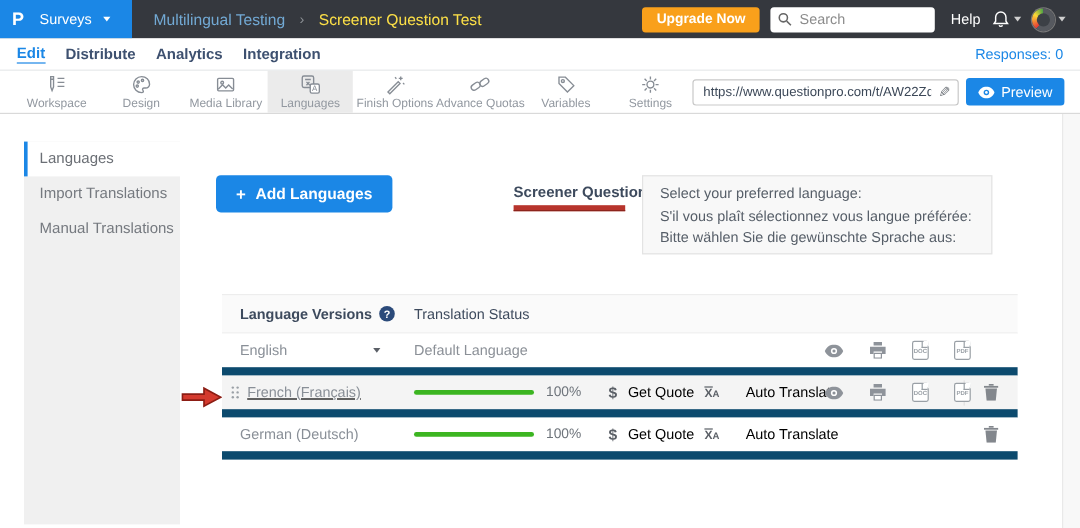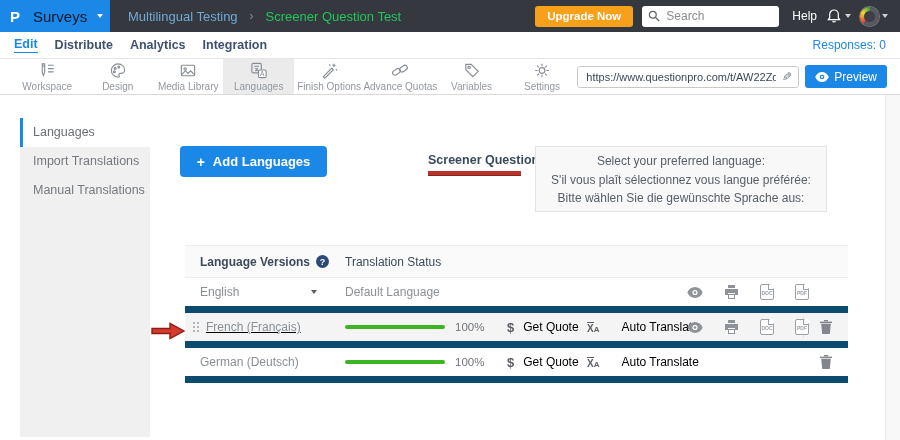--- a/index.html
+++ b/index.html
@@ -3,27 +3,27 @@
 <meta charset="utf-8">
 <style>
   html,body{margin:0;padding:0;background:#fff;}
   .screen{position:relative;width:900px;height:440px;overflow:hidden;background:#fff;
           font-family:"Liberation Sans",sans-serif;-webkit-font-smoothing:antialiased;}
 
   
   .topbar{position:absolute;top:0;left:0;width:900px;height:32px;background:#35383e;display:flex;align-items:center;}
   .logo-area{width:110px;height:32px;background:#1b87e6;display:flex;align-items:center;padding:0 10px;box-sizing:border-box;cursor:pointer;}
   .logo-p{color:#fff;font-size:15px;font-weight:bold;margin-right:13px;line-height:1;}
-  .product-name{color:#0f172a;font-size:15px;}
+  .product-name{color:#ffffff;font-size:12px;}
   .cdown{width:0;height:0;border-left:3.5px solid transparent;border-right:3.5px solid transparent;border-top:4px solid currentColor;display:inline-block;}
   .logo-area .cdown{color:#fff;margin-left:10px;}
   .breadcrumb{display:flex;align-items:center;margin-left:18px;gap:12px;}
   .bc-parent{color:#72a9d4;font-size:13px;cursor:pointer;}
   .bc-sep{color:#8b8f94;font-size:12px;}
-  .bc-current{color:#22c55e;font-size:13px;}
+  .bc-current{color:#fde047;font-size:13px;}
   .topbar-right{margin-left:auto;display:flex;align-items:center;padding-right:12px;gap:9px;}
   .upgrade-btn{background:#f9a01b;color:#fff;border:none;border-radius:3px;font-size:11.5px;font-weight:bold;
                height:21px;padding:0 12px;font-family:inherit;cursor:pointer;}
   .search-box{width:125px;height:21px;background:#fff;border-radius:3px;display:flex;align-items:center;padding:0 6px;gap:4px;}
   .search-box input{border:none;outline:none;flex:1;font-size:12px;font-family:inherit;color:#444;width:90px;background:transparent;}
   .search-box input::placeholder{color:#8c8c8c;}
   .help-label{color:#fff;font-size:12px;margin-left:4px;cursor:pointer;}
   .bell-wrap,.avatar-wrap{display:flex;align-items:center;gap:3px;cursor:pointer;}
   .bell-wrap .cdown,.avatar-wrap .cdown{color:#cfcfcf;}
   .avatar{width:19px;height:19px;border-radius:50%;position:relative;
@@ -64,21 +64,21 @@
 
   .add-btn{position:absolute;left:30px;top:51px;width:147px;height:31px;background:#1b87e6;color:#fff;border:none;
            border-radius:4px;font-size:13px;font-weight:bold;font-family:inherit;cursor:pointer;
            display:flex;align-items:center;justify-content:center;gap:8px;}
   .add-plus{font-size:14px;font-weight:bold;}
 
   .screener-label{position:absolute;left:278px;top:58px;font-size:12.5px;font-weight:bold;color:#3d4a5d;}
   .screener-underline{position:absolute;left:278px;top:76px;width:93px;height:4px;background:#b7342c;border-bottom:1px solid #8c241c;}
 
   .screener-box{position:absolute;left:385px;top:51px;width:292px;height:66px;background:#f8f8f8;border:1px solid #e3e3e3;
-                box-sizing:border-box;padding:5px 14px;text-align:center;}
+                box-sizing:border-box;padding:5px 14px;}
   .screener-box div{font-size:12px;line-height:18.5px;color:#565e68;white-space:nowrap;}
 
   
   .lang-table{position:absolute;left:35px;top:150px;width:663px;}
   .thead{display:flex;align-items:center;height:33px;background:#fafafa;border-top:1px solid #ededed;border-bottom:1px solid #ededed;box-sizing:border-box;}
   .th-lang{width:160px;padding-left:15px;box-sizing:border-box;font-size:12px;font-weight:bold;color:#3d4a5d;display:flex;align-items:center;gap:6px;}
   .th-status{font-size:12px;font-weight:normal;color:#3d4a5d;}
   .help-circle{width:13px;height:13px;border-radius:50%;background:#2b4a7a;color:#fff;font-size:9px;font-weight:bold;
                display:inline-flex;align-items:center;justify-content:center;cursor:pointer;}
   .trow{display:flex;align-items:center;height:35px;border-bottom:7px solid #0c4a6e;box-sizing:border-box;position:relative;background:#fff;}

